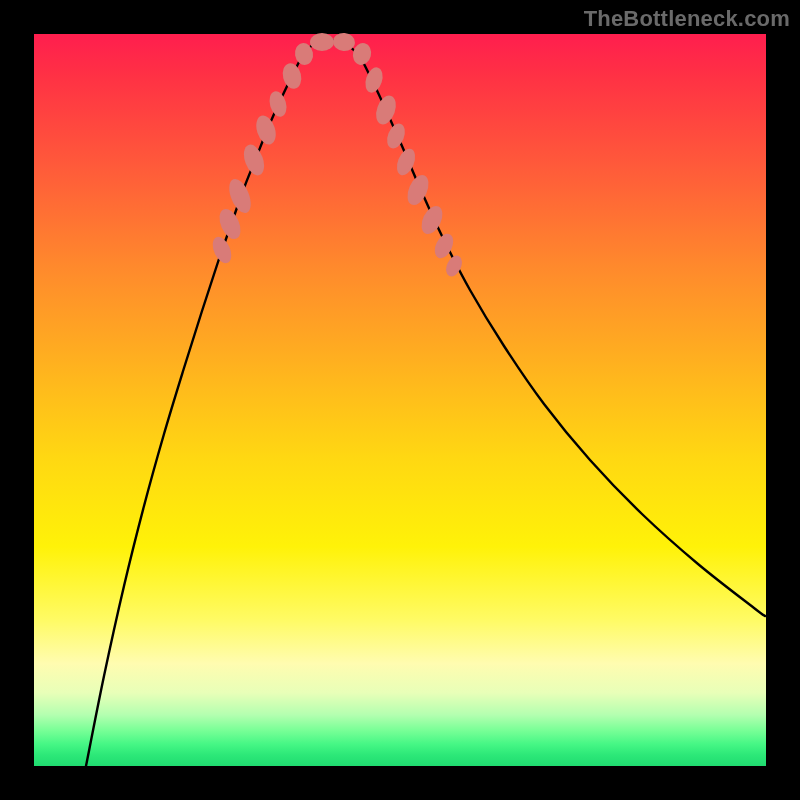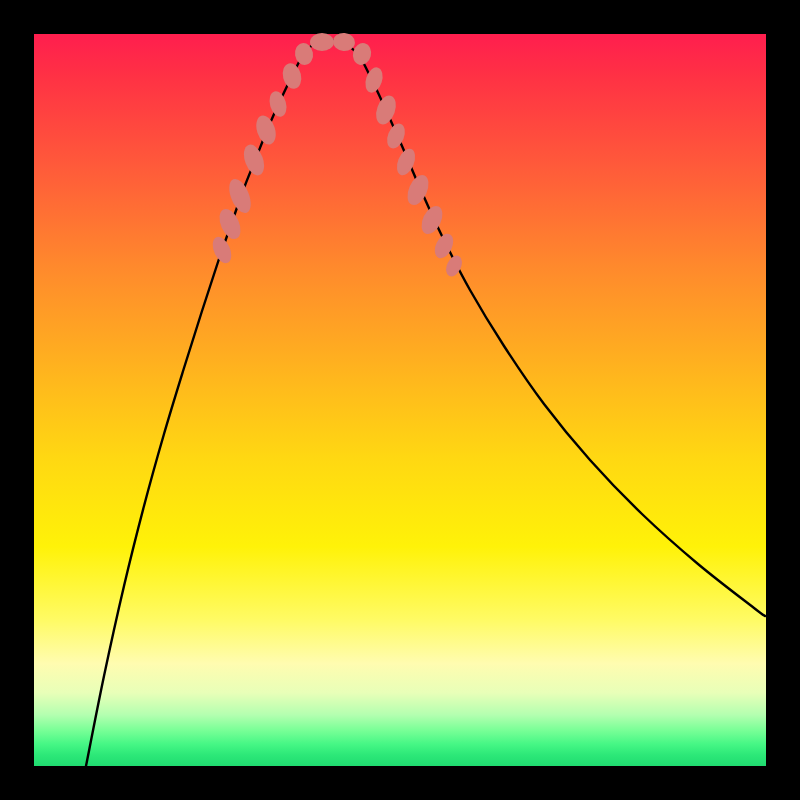--- a/index.html
+++ b/index.html
@@ -88,14 +88,15 @@
         <ellipse cx="352" cy="76" rx="9" ry="15" fill="#d97b78" stroke="#c96865" stroke-width="0" transform="rotate(20 352 76)"></ellipse>
         <ellipse cx="362" cy="102" rx="8" ry="13" fill="#d97b78" stroke="#c96865" stroke-width="0" transform="rotate(22 362 102)"></ellipse>
         <ellipse cx="372" cy="128" rx="8" ry="14" fill="#d97b78" stroke="#c96865" stroke-width="0" transform="rotate(22 372 128)"></ellipse>
         <ellipse cx="384" cy="156" rx="9" ry="16" fill="#d97b78" stroke="#c96865" stroke-width="0" transform="rotate(24 384 156)"></ellipse>
         <ellipse cx="398" cy="186" rx="9" ry="15" fill="#d97b78" stroke="#c96865" stroke-width="0" transform="rotate(26 398 186)"></ellipse>
         <ellipse cx="410" cy="212" rx="8" ry="13" fill="#d97b78" stroke="#c96865" stroke-width="0" transform="rotate(26 410 212)"></ellipse>
         <ellipse cx="420" cy="232" rx="7" ry="11" fill="#d97b78" stroke="#c96865" stroke-width="0" transform="rotate(26 420 232)"></ellipse>
       </g>
   </svg>
 
+  <div class="watermark">TheBottleneck.com</div>
 
 </div>
 
 </body></html>

